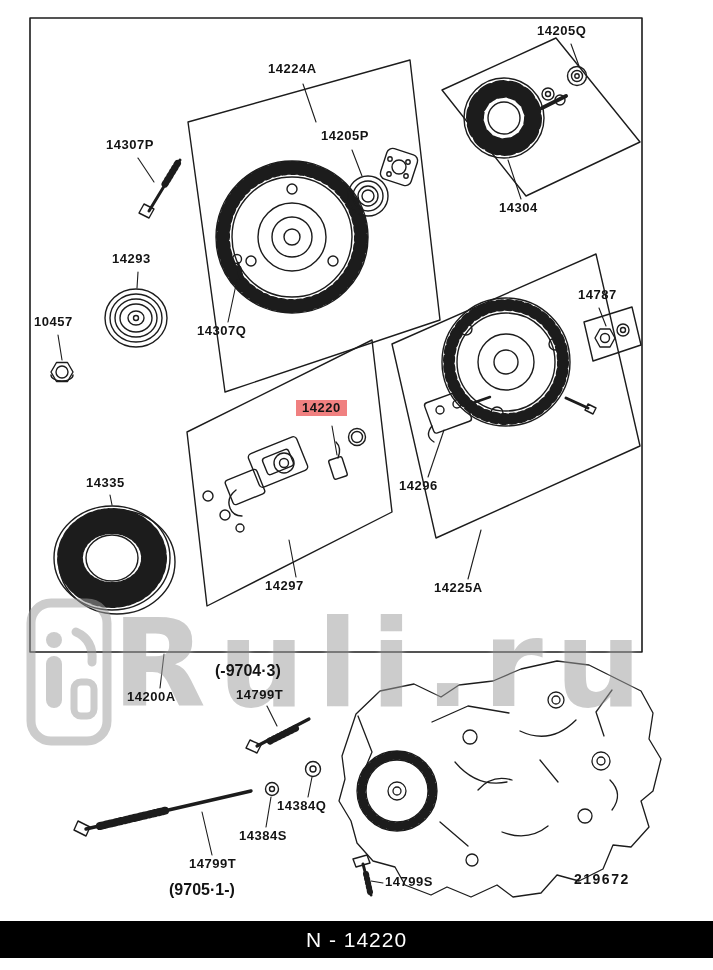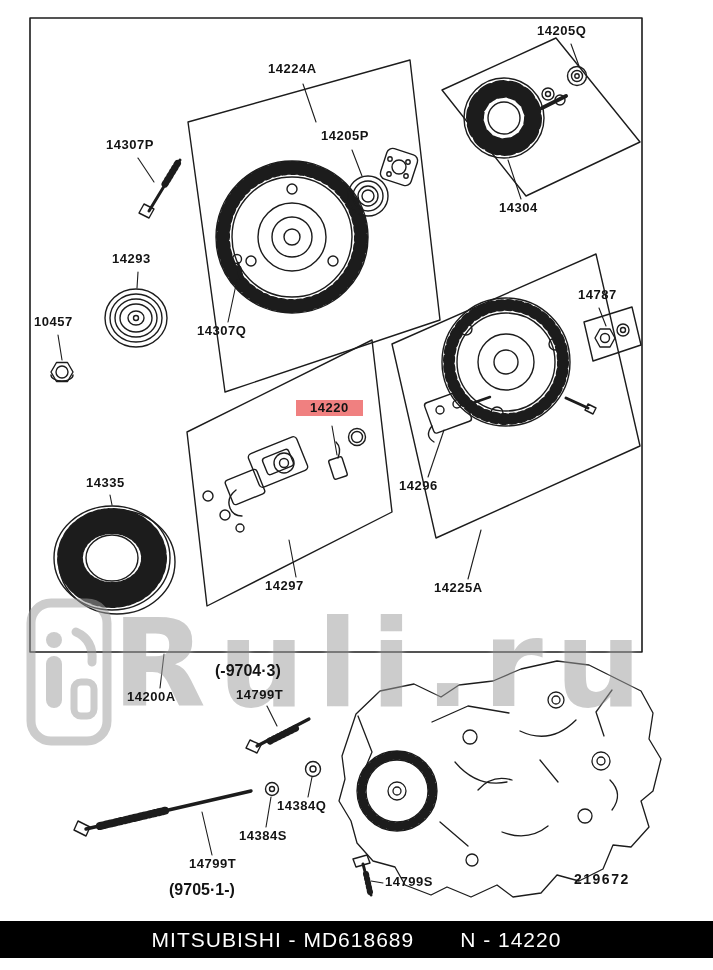--- a/index.html
+++ b/index.html
@@ -3,21 +3,21 @@
 <meta charset="utf-8">
 <style>
 *{margin:0;padding:0;box-sizing:border-box}
 body{background:#fff;font-family:"Liberation Sans",sans-serif}
 .stage{position:relative;width:713px;height:970px;background:#fff;overflow:hidden}
 .art-svg{position:absolute;left:0;top:0;z-index:1}
 .art{stroke:var(--line,#1c1c1c)}
 .plabel{position:absolute;z-index:3;font-weight:bold;font-size:13px;letter-spacing:.5px;color:#141414;white-space:nowrap;line-height:1.1}
 .plabel.small{font-size:16px;letter-spacing:0}
 .plabel.tiny{font-size:14px;letter-spacing:1.5px}
-.plabel.hl{background:var(--highlight,#f08080);padding:1px 14px}
+.plabel.hl{background:var(--highlight,#f08080);padding:1px 6px}
 .watermark{position:absolute;left:26px;top:596px;width:678px;height:152px;display:flex;align-items:center;z-index:2;opacity:.52;color:var(--watermark,#9e9e9e);pointer-events:none}
 .wm-text{font-family:"DejaVu Sans",sans-serif;font-weight:bold;font-size:122px;letter-spacing:12px;line-height:1;text-shadow:0 0 6px rgba(255,255,255,.85);transform:translateY(-8px)}
 .footer{position:absolute;left:0;top:921px;width:713px;height:37px;background:var(--footerbg,#000);z-index:4;display:flex;align-items:center;justify-content:center;gap:46px;color:#fff;font-size:21px;letter-spacing:1px}
 </style>
 </head>
 <body>
 
 <div class="stage">
 
   <svg class="art-svg" width="713" height="970" viewBox="0 0 713 970">
@@ -258,17 +258,16 @@
   <div class="plabel small" style="left:215px;top:662px">(-9704·3)</div>
   <div class="plabel" style="left:236px;top:688px">14799T</div>
   <div class="plabel" style="left:277px;top:799px">14384Q</div>
   <div class="plabel" style="left:239px;top:829px">14384S</div>
   <div class="plabel" style="left:189px;top:857px">14799T</div>
   <div class="plabel small" style="left:169px;top:881px">(9705·1-)</div>
   <div class="plabel" style="left:385px;top:875px">14799S</div>
   <div class="plabel tiny" style="left:574px;top:872px">219672</div>
 
   <div class="footer">
-    <span>MITSUBISHI - MD618689</span>
     <span>N - 14220</span>
   </div>
 
 </div>
 
 </body></html>

